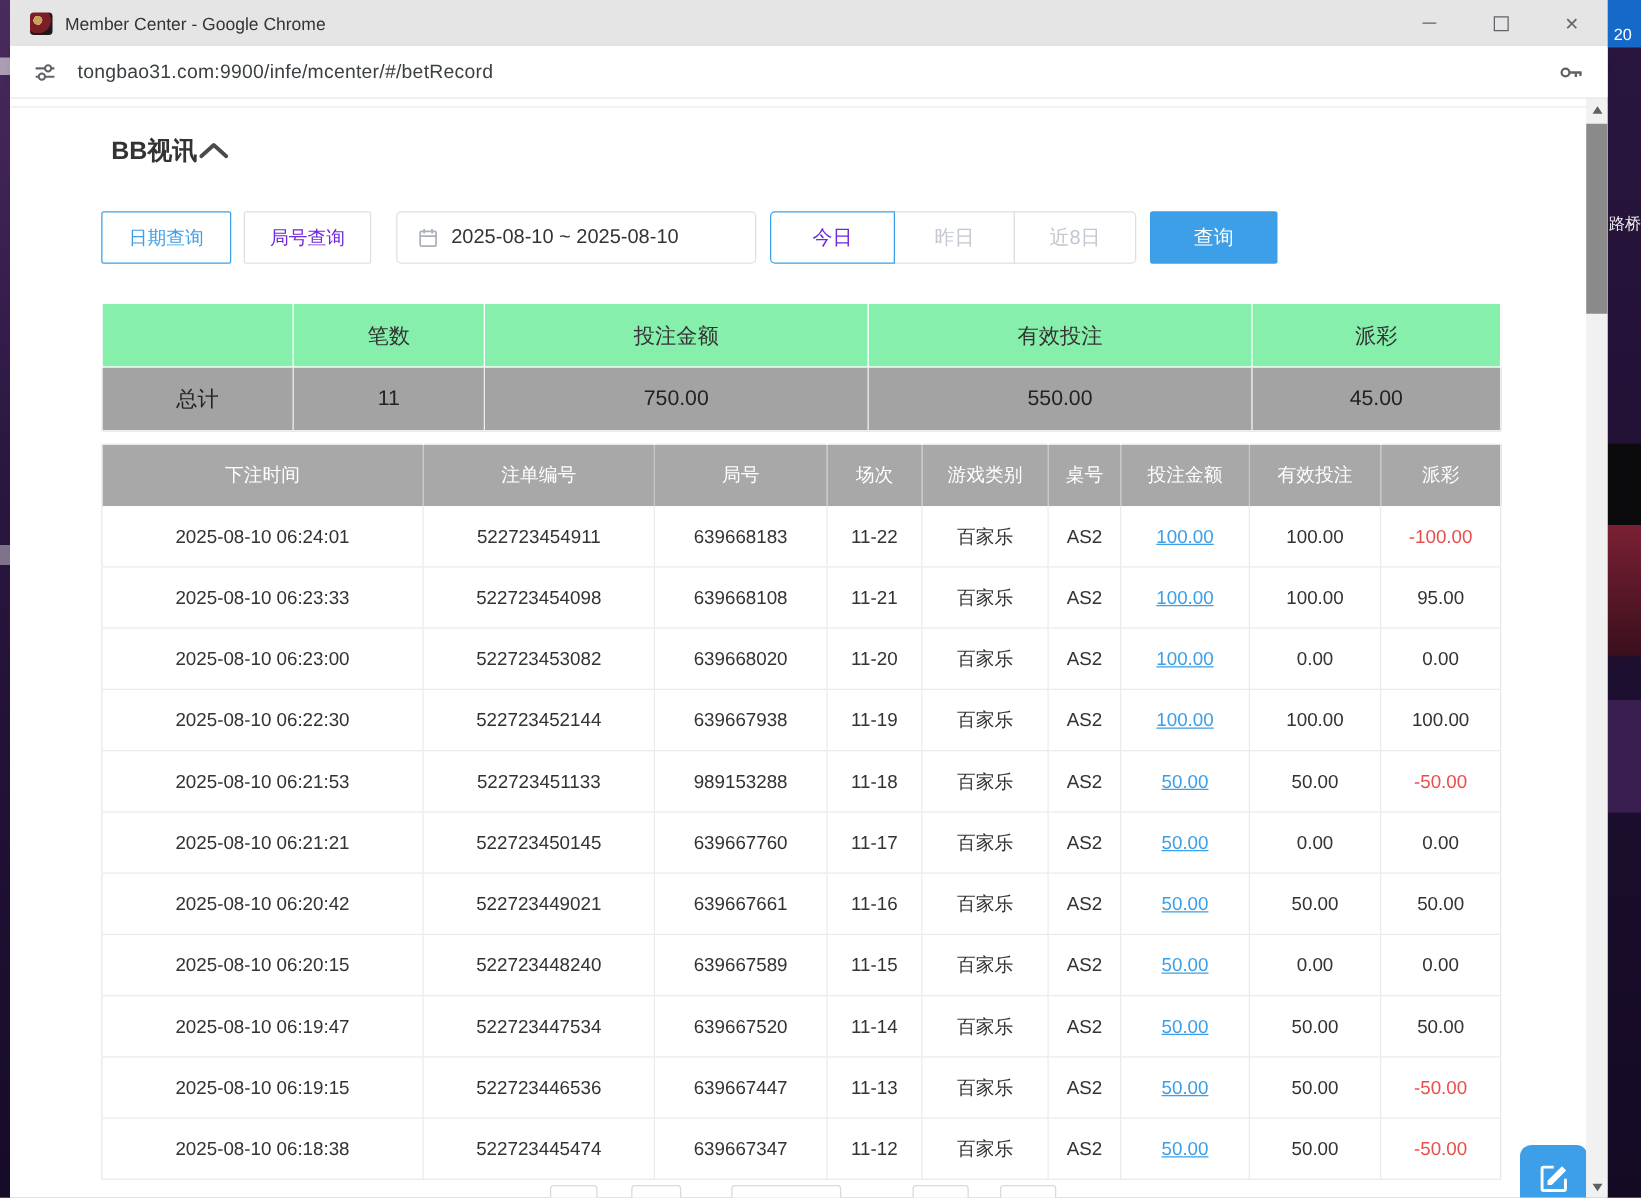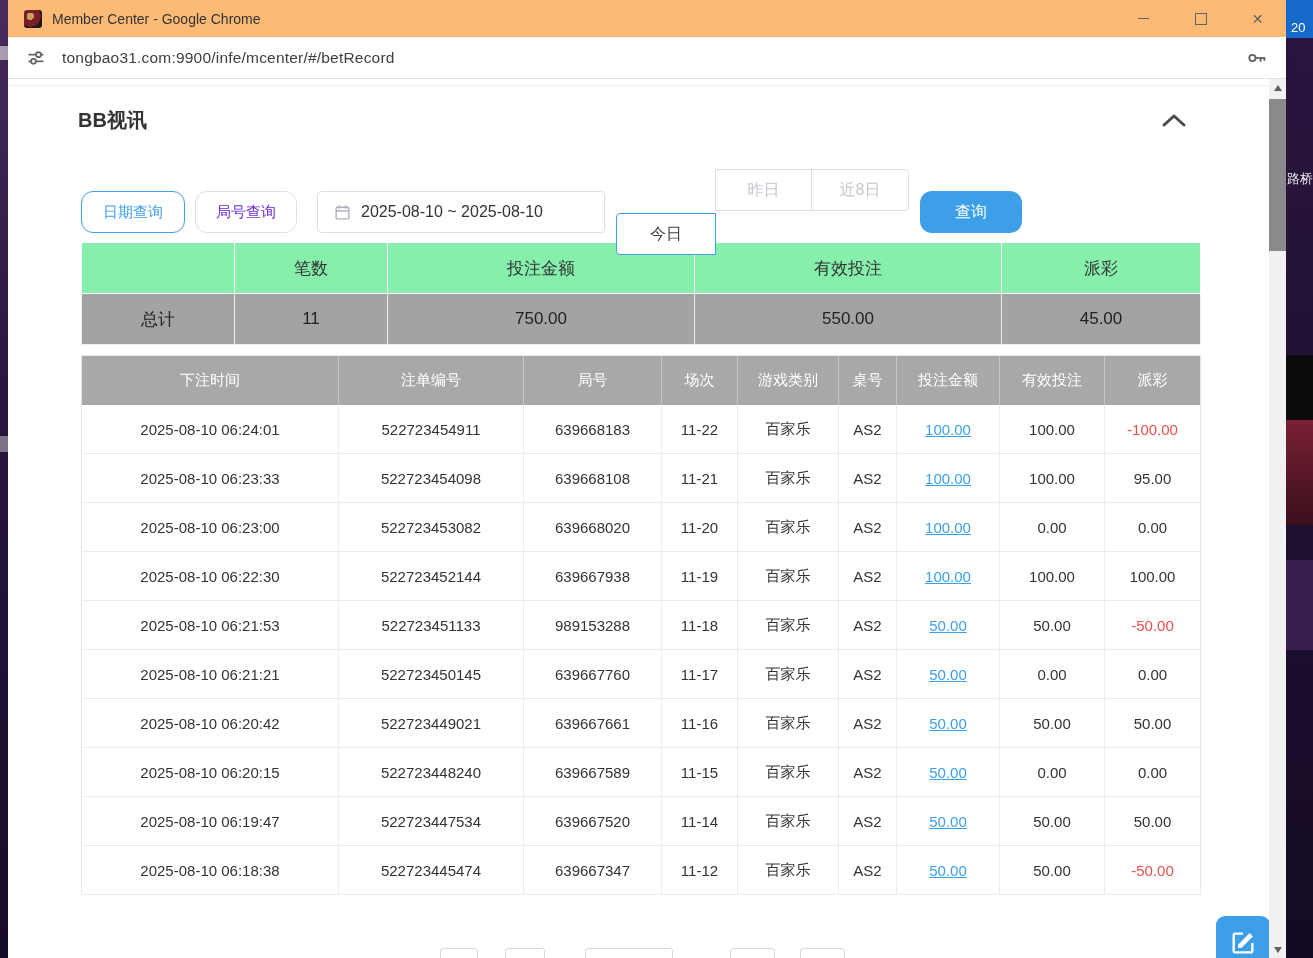--- a/index.html
+++ b/index.html
@@ -17,55 +17,55 @@
   .strip-right{position:absolute;left:1286px;top:0;width:27px;height:958px;
     background:linear-gradient(#2a1640,#140a24);overflow:hidden;}
   .clock-bar{position:absolute;left:0;top:0;width:48px;height:38px;background:#1669c9;
     color:#fff;font-size:13px;padding:20px 0 0 5px;box-sizing:border-box;}
   .frag-text{position:absolute;left:1px;top:170px;color:#eee;font-size:13px;white-space:nowrap;}
   .bg-block-a{position:absolute;left:0;top:355px;width:27px;height:65px;background:#0b0b0d;}
   .bg-block-b{position:absolute;left:0;top:420px;width:27px;height:105px;background:linear-gradient(#7a2034,#3a0f1c);}
   .bg-block-c{position:absolute;left:0;top:560px;width:27px;height:90px;background:#46265e;opacity:.7;}
   
   .chrome{position:absolute;left:8px;top:0;width:1278px;height:958px;background:#fff;}
-  .titlebar{position:relative;height:37px;background:#fdba74;display:flex;align-items:center;}
+  .titlebar{position:relative;height:37px;background:#e5e5e5;display:flex;align-items:center;}
   .app-icon{width:18px;height:18px;margin-left:16px;border-radius:3px;
     background:radial-gradient(circle at 35% 35%, #c9a15a 0 22%, #7a1f28 23% 62%, #24171c 63%);}
   .win-title{margin-left:10px;font-size:14px;color:#333;}
   .win-controls{position:absolute;right:0;top:0;height:37px;display:flex;}
   .win-btn{width:57px;height:37px;display:flex;align-items:center;justify-content:center;cursor:pointer;}
   .min-glyph{width:11px;height:0;border-top:1.5px solid #5f6368;}
   .max-glyph{width:10px;height:10px;border:1.5px solid #5f6368;}
   .close-glyph{font-size:14px;color:#5f6368;line-height:1;}
   .urlbar{position:relative;height:41px;background:#fff;display:flex;align-items:center;
     padding:0 18px;box-shadow:0 1px 0 #e3e3e3,0 2px 6px rgba(0,0,0,.07);}
   .url-text{margin-left:16px;font-size:15.5px;color:#3c4043;letter-spacing:.2px;}
   .key-icon{margin-left:auto;display:flex;align-items:center;}
   
   .content{position:absolute;left:0;top:79px;width:1261px;height:879px;background:#fff;overflow:hidden;}
   .hairline{position:absolute;left:0;top:6px;width:1261px;border-top:1px solid #ececec;}
-  .section-header{position:absolute;left:70px;top:28px;width:1119px;display:flex;
-    justify-content:space-between;align-items:center;}
+  .section-header{position:absolute;left:81px;top:28px;width:1119px;display:flex;
+    align-items:center;}
   .section-title{font-size:20px;font-weight:700;color:#333;}
   .collapse-btn{margin-right:10px;cursor:pointer;display:flex;align-items:center;}
   .filter-row{position:absolute;left:73px;top:90px;display:flex;align-items:center;}
-  .btn{height:42px;box-sizing:border-box;border-radius:12px;background:#fff;font-size:15px;
+  .btn{height:42px;box-sizing:border-box;border-radius:2px;background:#fff;font-size:15px;
     display:flex;align-items:center;justify-content:center;cursor:pointer;border:1px solid #dcdfe6;padding:0;font-family:Liberation Serif, serif;}
   .btn-blue-outline{width:104px;border-color:#3d9fe8;color:#3d9fe8;}
   .btn-gray-outline{width:102px;color:#6d28d9;margin-left:10px;}
   .date-input{width:288px;height:42px;box-sizing:border-box;border:1px solid #dcdfe6;border-radius:4px;
     margin-left:20px;display:flex;align-items:center;padding-left:16px;cursor:pointer;background:#fff;}
   .date-input .date-text{margin-left:10px;font-size:16px;color:#333;}
   .seg-group{display:flex;margin-left:11px;}
   .seg{height:42px;box-sizing:border-box;border:1px solid #dcdfe6;background:#fff;font-size:16px;
     display:flex;align-items:center;justify-content:center;cursor:pointer;color:#c3c7cf;margin-left:-1px;}
   .seg.first{margin-left:0;border-radius:4px 0 0 4px;width:100px;}
   .seg.mid{width:97px;}
   .seg.last{border-radius:0 4px 4px 0;width:98px;}
-  .seg.active{color:#404040;border-color:#3d9fe8;position:relative;z-index:2;margin-top:44px;}
+  .seg.active{color:#6d28d9;border-color:#3d9fe8;position:relative;z-index:2;}
   .btn-primary{width:102px;margin-left:11px;background:#3d9fe8;border:none;color:#fff;font-size:16px;}
   
   .summary-table{position:absolute;left:73px;top:163px;width:1119px;border-collapse:collapse;
     table-layout:fixed;border:1px solid #e3e3e3;}
   .summary-table th{background:#86efac;border:1px solid #fff;height:48px;font-size:17px;
     font-weight:400;color:#333;text-align:center;}
   .summary-table td{background:#a3a3a3;border:1px solid #eee;height:48px;font-size:17px;
     color:#222;text-align:center;}
   
   .data-table{position:absolute;left:73px;top:276px;width:1119px;border-collapse:collapse;
@@ -326,20 +326,31 @@
           <td>522723447534</td>
           <td>639667520</td>
           <td>11-14</td>
           <td>百家乐</td>
           <td>AS2</td>
           <td><a>50.00</a></td>
           <td>50.00</td>
           <td class="payout">50.00</td>
         </tr>
         <tr>
+          <td>2025-08-10 06:19:15</td>
+          <td>522723446536</td>
+          <td>639667447</td>
+          <td>11-13</td>
+          <td>百家乐</td>
+          <td>AS2</td>
+          <td><a>50.00</a></td>
+          <td>50.00</td>
+          <td class="payout neg">-50.00</td>
+        </tr>
+        <tr>
           <td>2025-08-10 06:18:38</td>
           <td>522723445474</td>
           <td>639667347</td>
           <td>11-12</td>
           <td>百家乐</td>
           <td>AS2</td>
           <td><a>50.00</a></td>
           <td>50.00</td>
           <td class="payout neg">-50.00</td>
         </tr>

